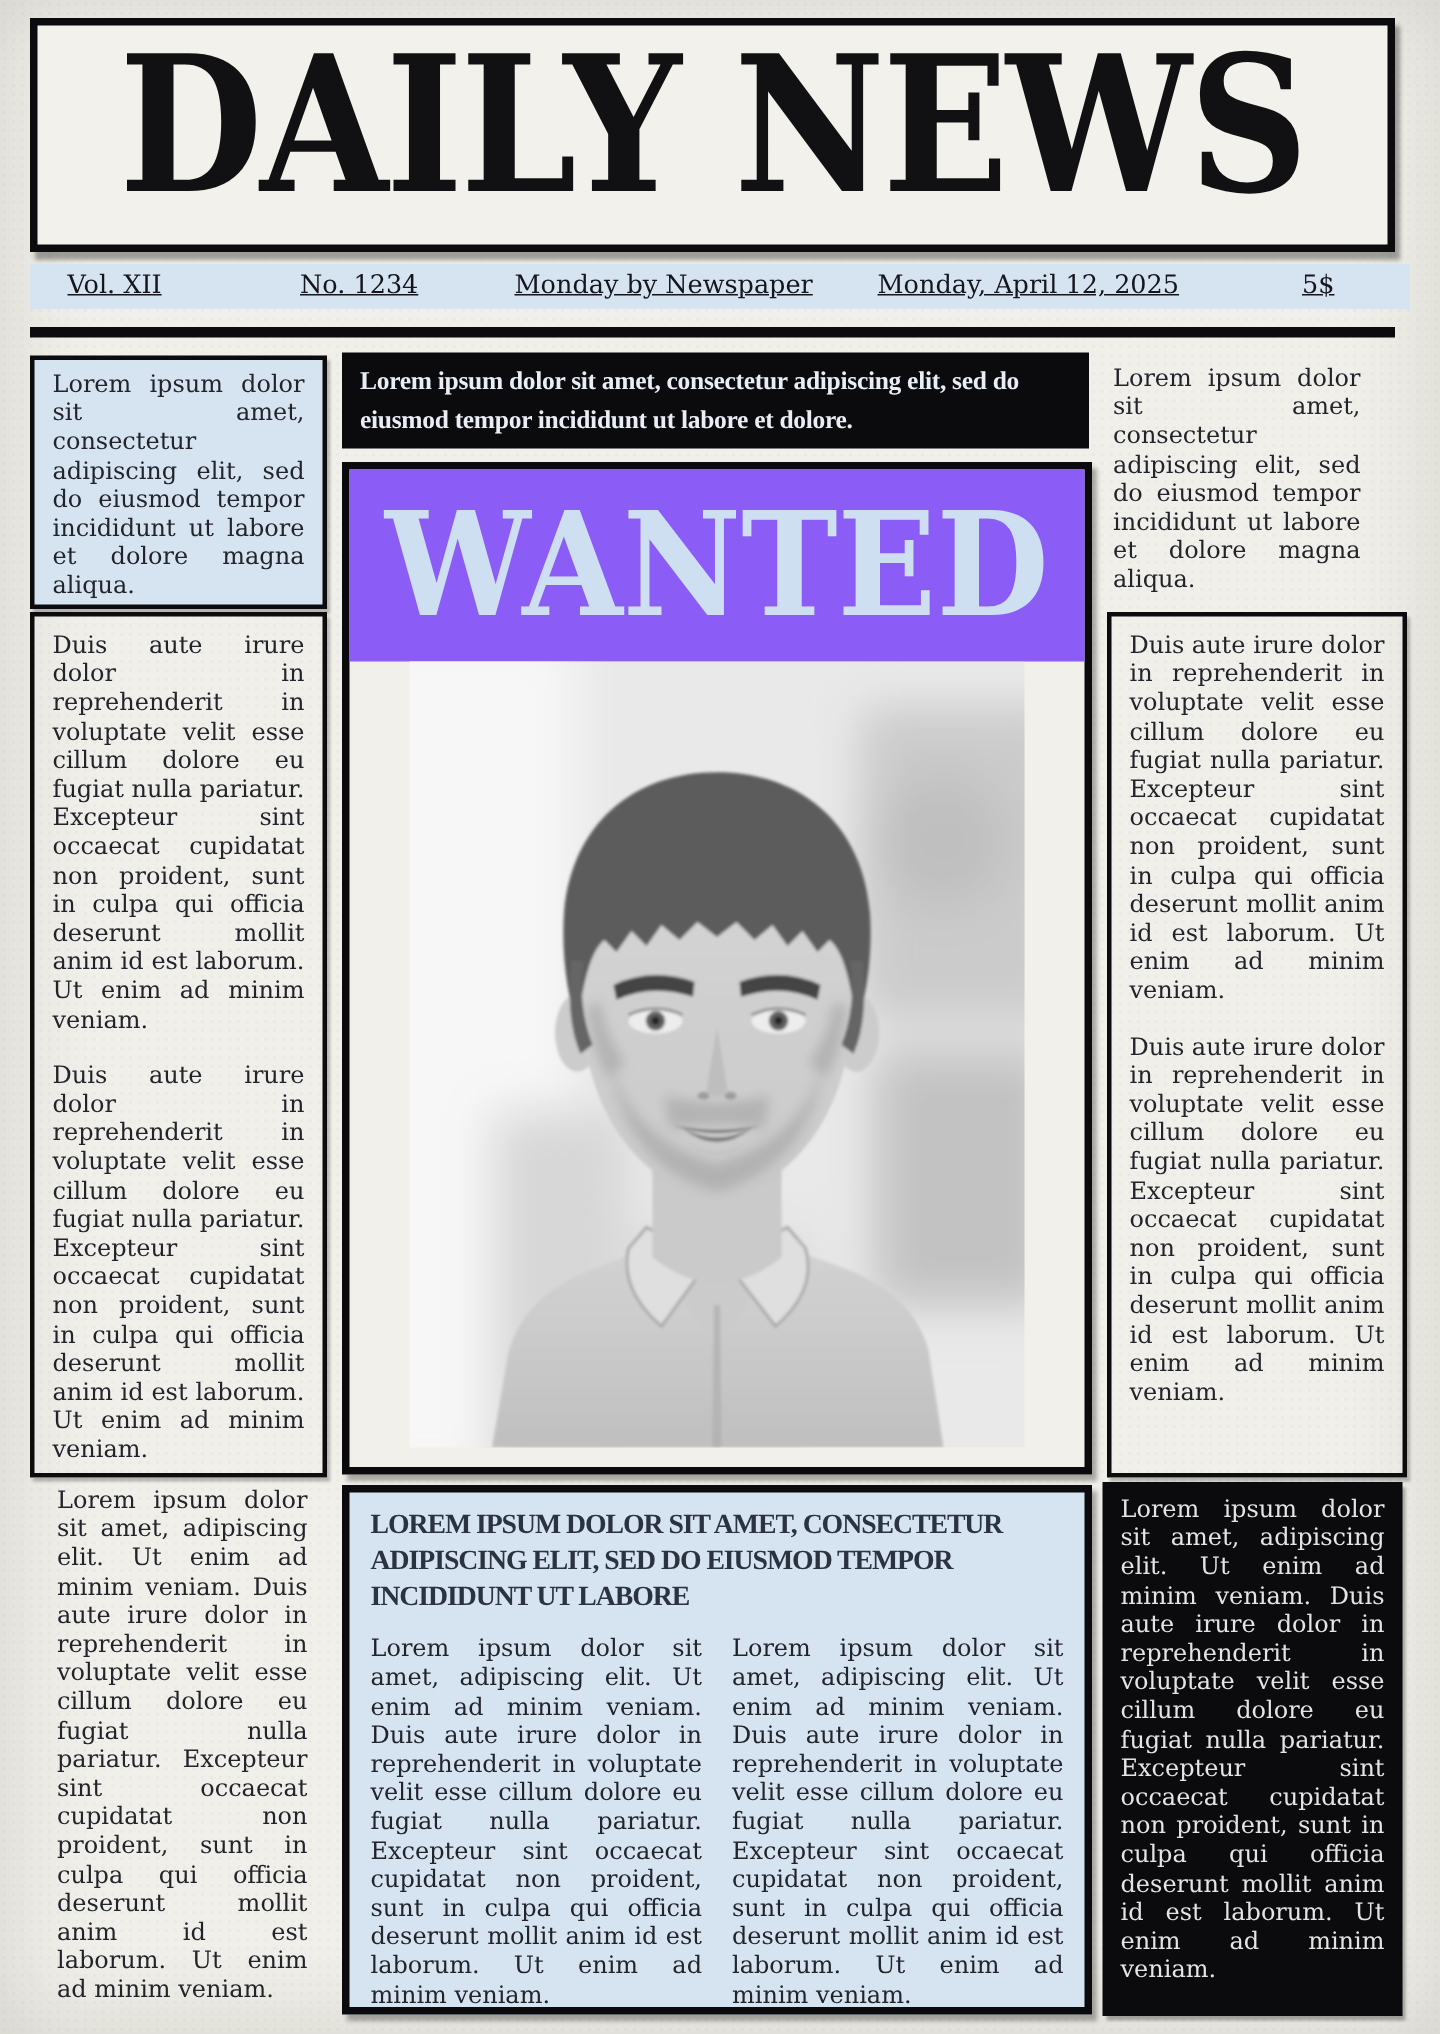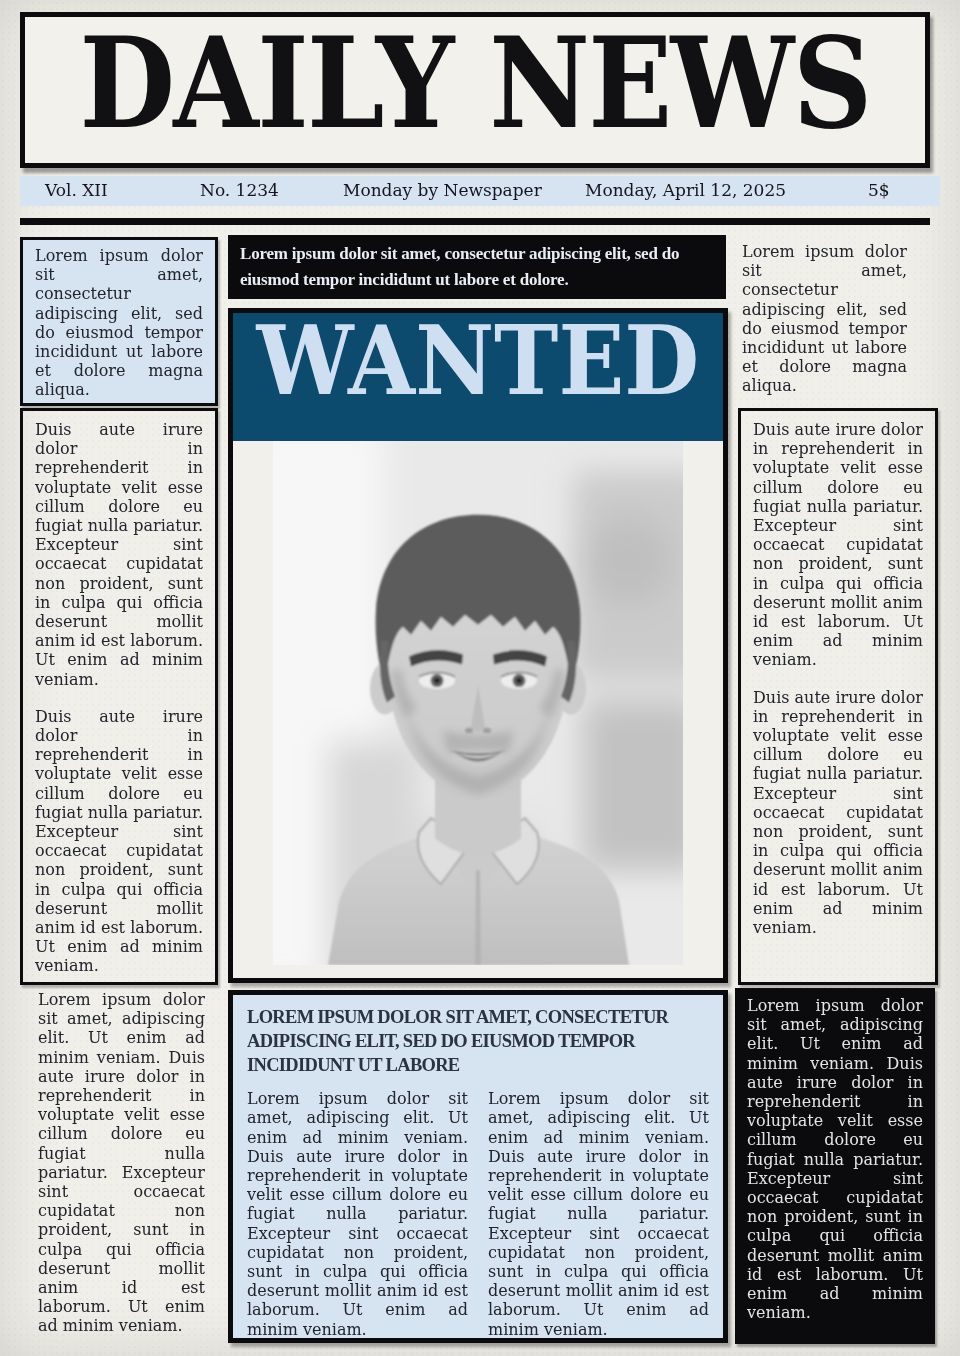--- a/index.html
+++ b/index.html
@@ -28,21 +28,21 @@
     font-family:"DejaVu Serif", serif;font-weight:bold;
     font-size:126px;line-height:120px;color:#111113;
     transform:scaleX(0.875);transform-origin:center;
     letter-spacing:-2px;white-space:nowrap;padding-top:6px;
   }
   
   .infobar{
     position:absolute;left:20px;top:176px;width:920px;height:30px;
     background:#d6e3f0;color:#15151d;font-size:17px;
   }
-  .infobar span{position:absolute;top:4px;white-space:nowrap;}
+  .infobar span{position:absolute;top:4px;white-space:nowrap;text-decoration:underline;}
   .ib-vol{left:25px;}
   .ib-no{left:180px;}
   .ib-credit{left:323px;}
   .ib-date{left:565px;}
   .ib-price{left:848px;}
   .rule{
     position:absolute;left:20px;top:218px;width:910px;height:7px;background:#0c0c0e;
   }
   
   .body-text{
@@ -73,22 +73,22 @@
     font-family:"Liberation Serif", serif;font-weight:bold;
     font-size:17px;line-height:1.5;letter-spacing:-0.2px;
     padding:6px 12px;overflow:hidden;
   }
   .wantedbox{
     position:absolute;left:228px;top:308px;width:500px;height:675px;
     box-sizing:border-box;border:5px solid #0b0b0d;background:#f1f0ea;
     box-shadow:3px 4px 3px rgba(0,0,0,0.3);
   }
   .wantedhead{
-    height:128px;background:#0c4a6e;
-    display:flex;justify-content:center;overflow:hidden;
+    height:128px;background:#8b5cf6;
+    display:flex;align-items:center;justify-content:center;overflow:hidden;
   }
   .wantedhead .wanted-word{
     font-family:"DejaVu Serif", serif;font-weight:bold;
     font-size:96px;color:#cfdff2;line-height:1;
     transform:scaleX(0.9);transform-origin:center;white-space:nowrap;
   }
   .photo-wrap{width:410px;margin:0 auto;}
   .photo{display:block;width:410px;height:524px;}
   .articlebox{
     position:absolute;left:228px;top:990px;width:500px;height:353px;

